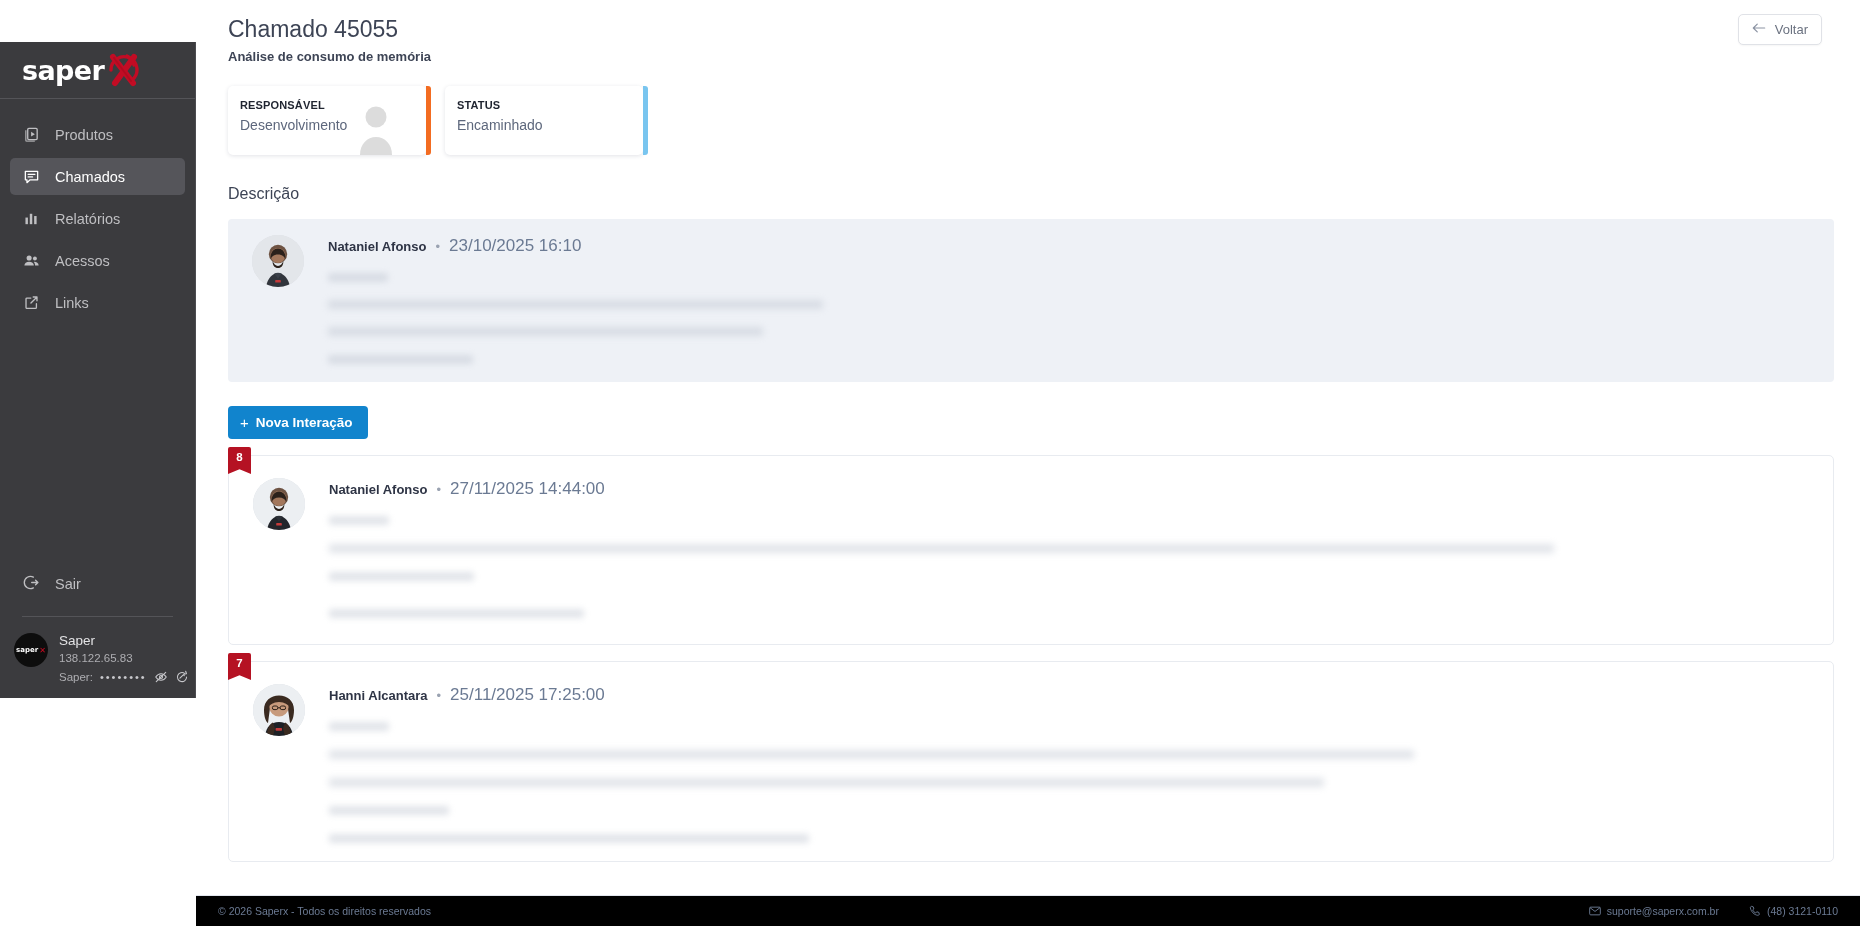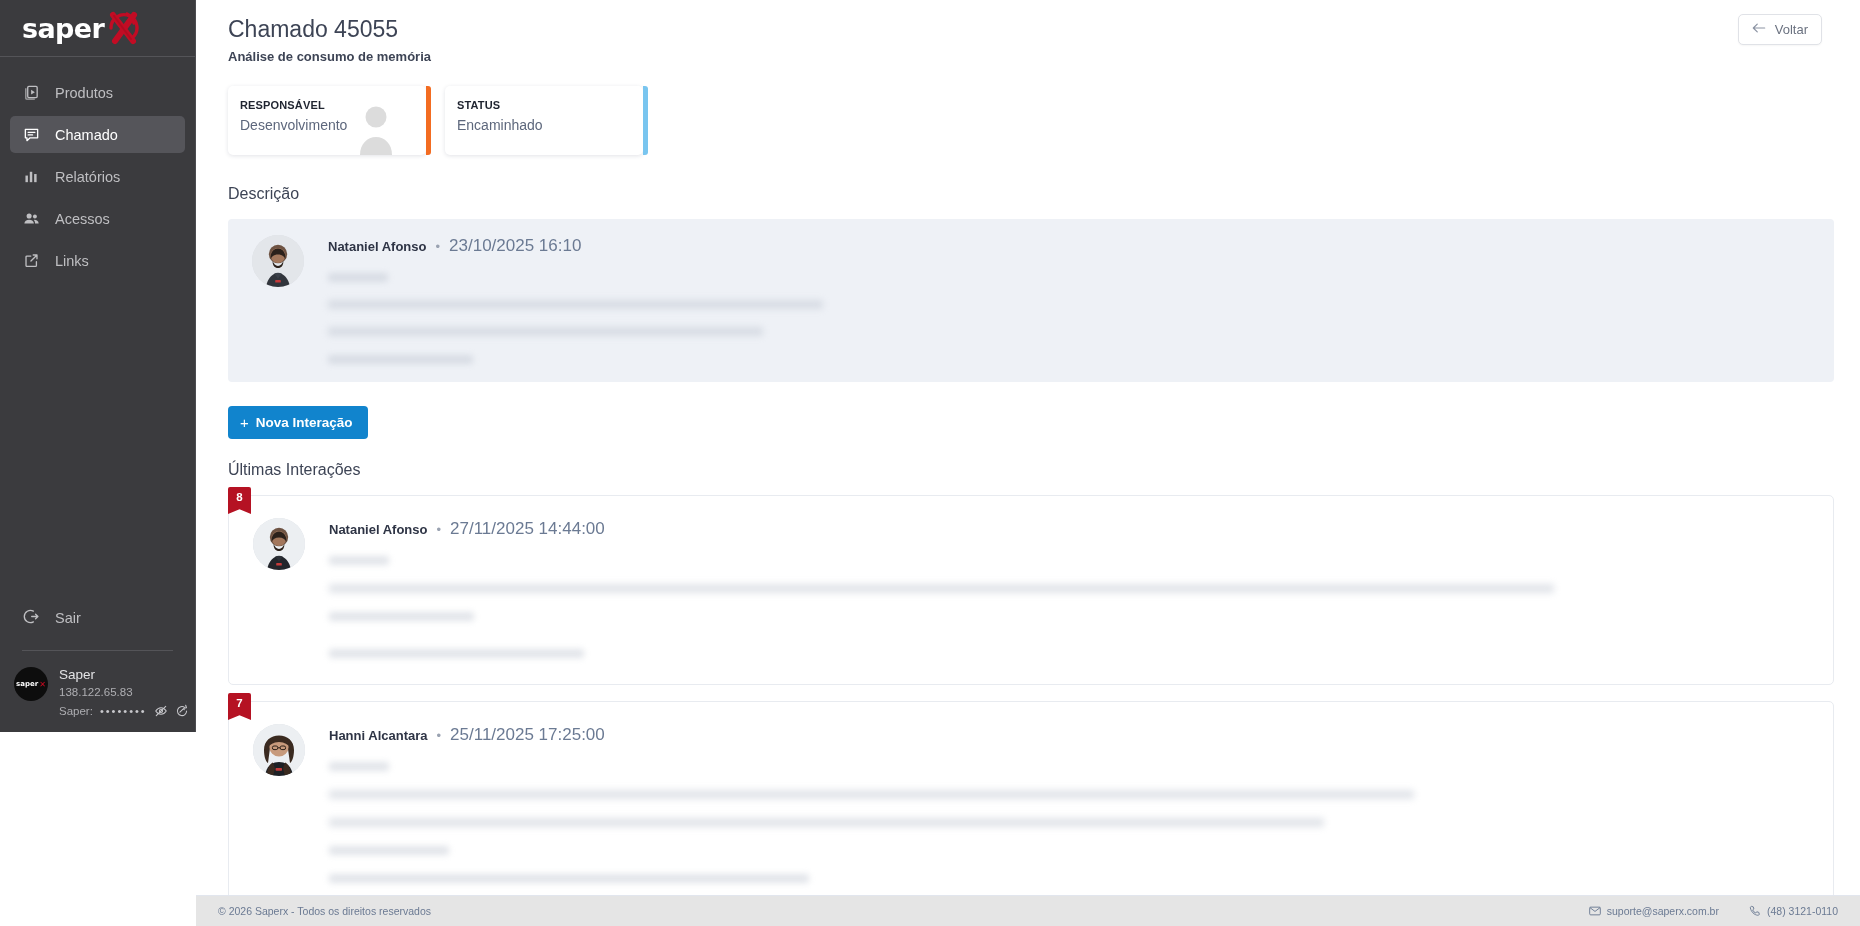--- a/index.html
+++ b/index.html
@@ -6,25 +6,26 @@
   html, body {
     width: 1860px; height: 926px;
     font-family: "Liberation Sans", sans-serif;
     background: #ffffff;
     overflow: hidden;
   }
   .app { display: flex; width: 1860px; height: 926px; }
 
   
   .sidebar {
-    width: 196px; min-width: 196px; height: 732px;
+    width: 196px; min-width: 196px; height: 656px;
     background: #3b3b3e;
     display: flex; flex-direction: column;
     border-right: 1px solid #4c4c50;
     position: relative;
+    margin-top: 42px;
   }
   .logo-wrap {
     height: 57px; display: flex; align-items: center;
     padding-left: 22px;
     border-bottom: 1px solid #545458;
   }
   .logo { display: flex; align-items: center; }
   .logo-text {
     font-size: 27px; font-weight: 700; color: #ffffff;
     letter-spacing: -0.6px; font-family: "DejaVu Sans", sans-serif;
@@ -147,21 +148,21 @@
   .badge {
     position: absolute; left: -1px; top: -9px; width: 23px; height: 27px;
     background: #b51223; color: #fff; font-size: 11.5px; font-weight: 700;
     display: flex; align-items: flex-start; justify-content: center;
     padding-top: 4px; border-radius: 2px 2px 0 0;
     clip-path: polygon(0 0, 100% 0, 100% 100%, 50% 82%, 0 100%);
   }
 
   
   .footer {
-    height: 31px; background: #e5e5e5; border-top: 1px solid #e2e6ee;
+    height: 31px; background: #000000; border-top: 1px solid #e2e6ee;
     display: flex; align-items: center; justify-content: space-between;
     padding: 0 22px 0 22px; flex: 0 0 auto;
   }
   .footer-left { font-size: 10.5px; color: #6b7a93; }
   .footer-right { display: flex; align-items: flex-start; gap: 30px; }
   .footer-item { display: flex; align-items: center; gap: 6px; font-size: 10.5px; color: #6b7a93; }
   .footer-item svg { display: block; }
 </style>
 </head>
 <body>
@@ -198,21 +199,21 @@
         <span>Produtos</span>
       </div>
 
       <div class="nav-item active">
         <span class="ico">
           <svg width="17" height="17" viewBox="0 0 18 18" fill="none" stroke="#ffffff" stroke-width="1.4">
             <path d="M2.5 3.5h13v9h-8l-3.3 3v-3H2.5z" stroke-linejoin="round"></path>
             <path d="M5.5 6.8h7M5.5 9.4h4.6" stroke-linecap="round"></path>
           </svg>
         </span>
-        <span>Chamado</span>
+        <span>Chamados</span>
       </div>
 
       <div class="nav-item">
         <span class="ico">
           <svg width="17" height="17" viewBox="0 0 18 18">
             <rect x="2.6" y="8" width="2.6" height="7" fill="#bfbfc2"></rect>
             <rect x="7.2" y="4" width="2.6" height="11" fill="#bfbfc2"></rect>
             <rect x="11.8" y="6.4" width="2.6" height="8.6" fill="#bfbfc2"></rect>
           </svg>
         </span>
@@ -357,21 +358,20 @@
         </div>
       </div>
 
       <div class="newbtn-wrap">
         <button class="new-btn">
           <span class="plus">+</span>
           <span>Nova Interação</span>
         </button>
       </div>
 
-      <div class="section-title tight">Últimas Interações</div>
 
       <div class="inter-card">
         <div class="badge">8</div>
         <div class="av-col">
           <div class="avatar-lg">
             <svg width="52" height="52" viewBox="0 0 52 52">
               <rect width="52" height="52" fill="#eceff2"></rect>
               <circle cx="26" cy="19" r="9.2" fill="#6e5343"></circle>
               <circle cx="26" cy="20.5" r="7.4" fill="#a3775c"></circle>
               <path d="M18.6 22c0-5 3.3-8.6 7.4-8.6s7.4 3.6 7.4 8.6c0 1-.3 2-.3 2-0.8-3-3.4-4.6-7.1-4.6s-6.4 1.6-7.1 4.6c0 0-.3-1-.3-2z" fill="#2b211b"></path>

